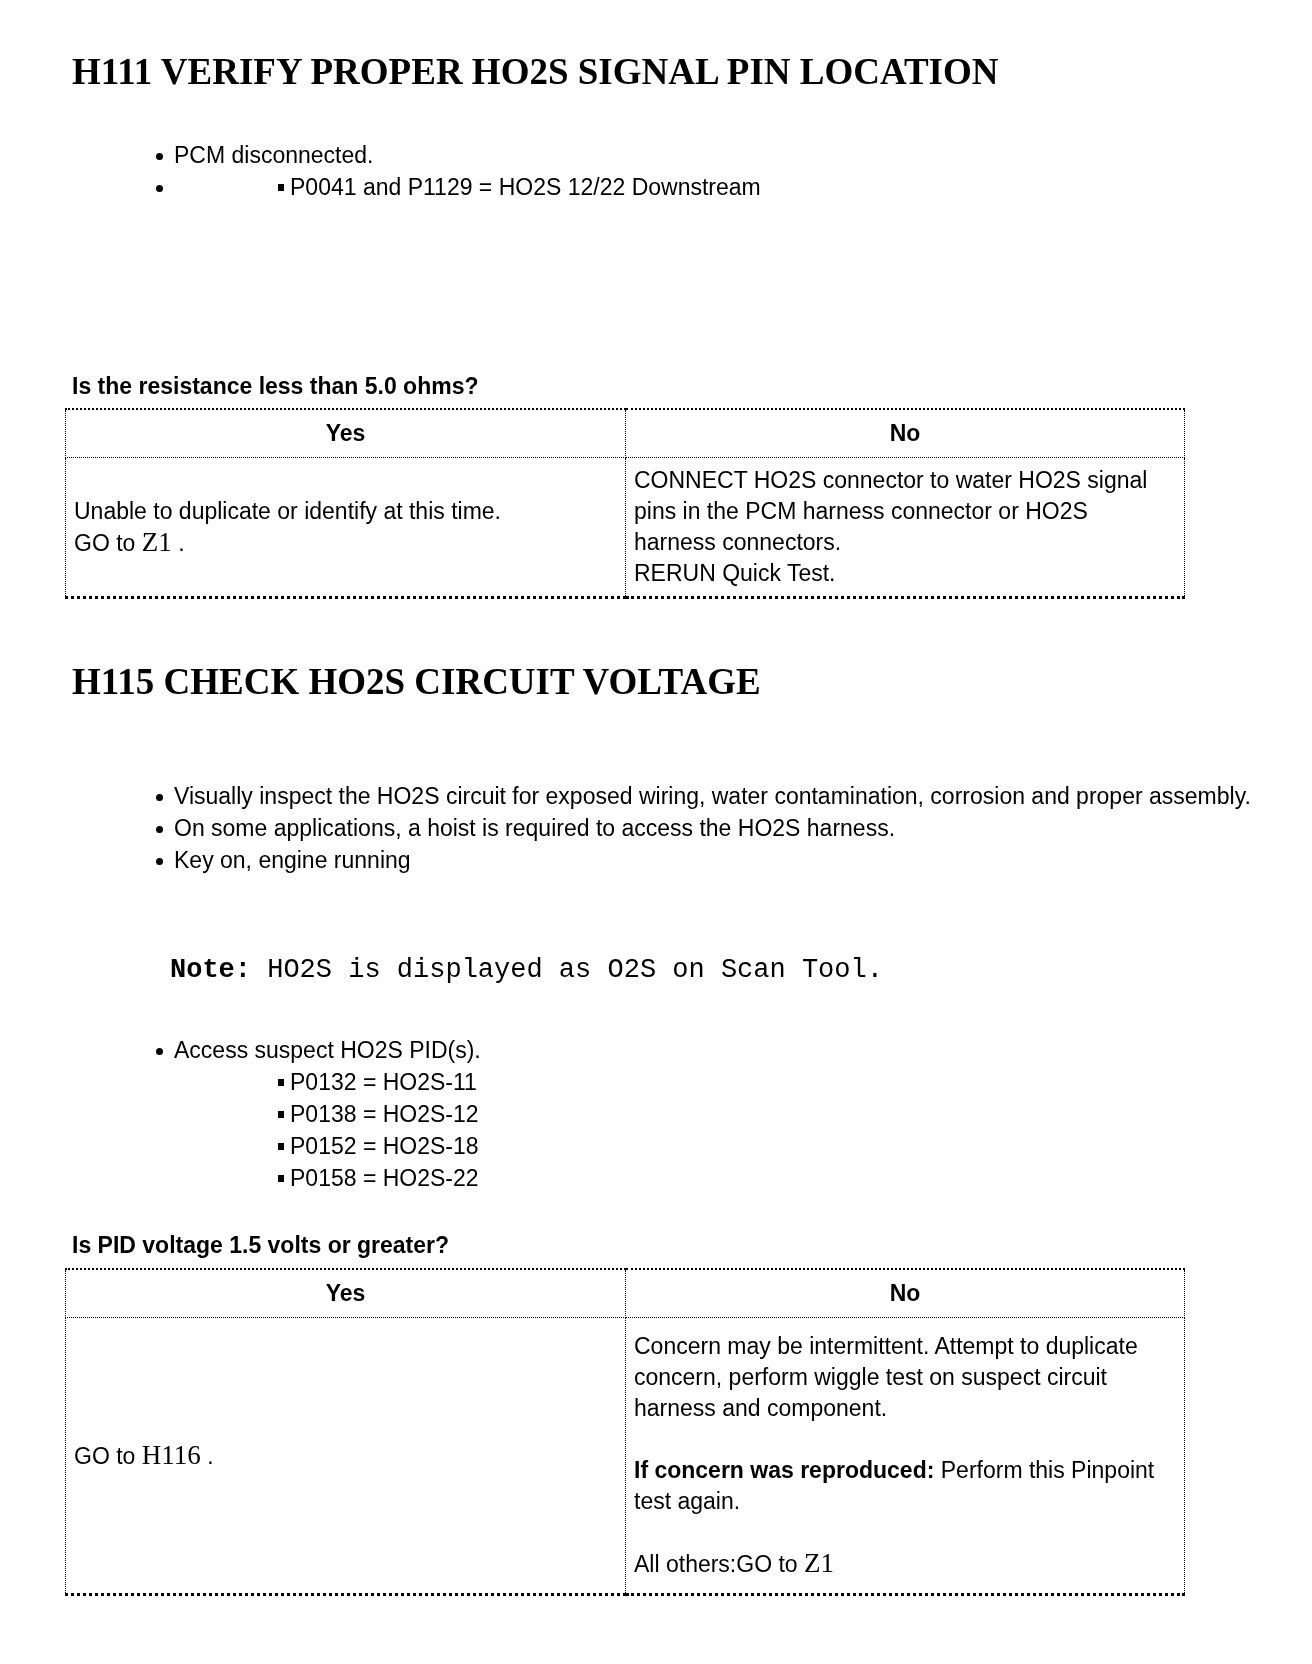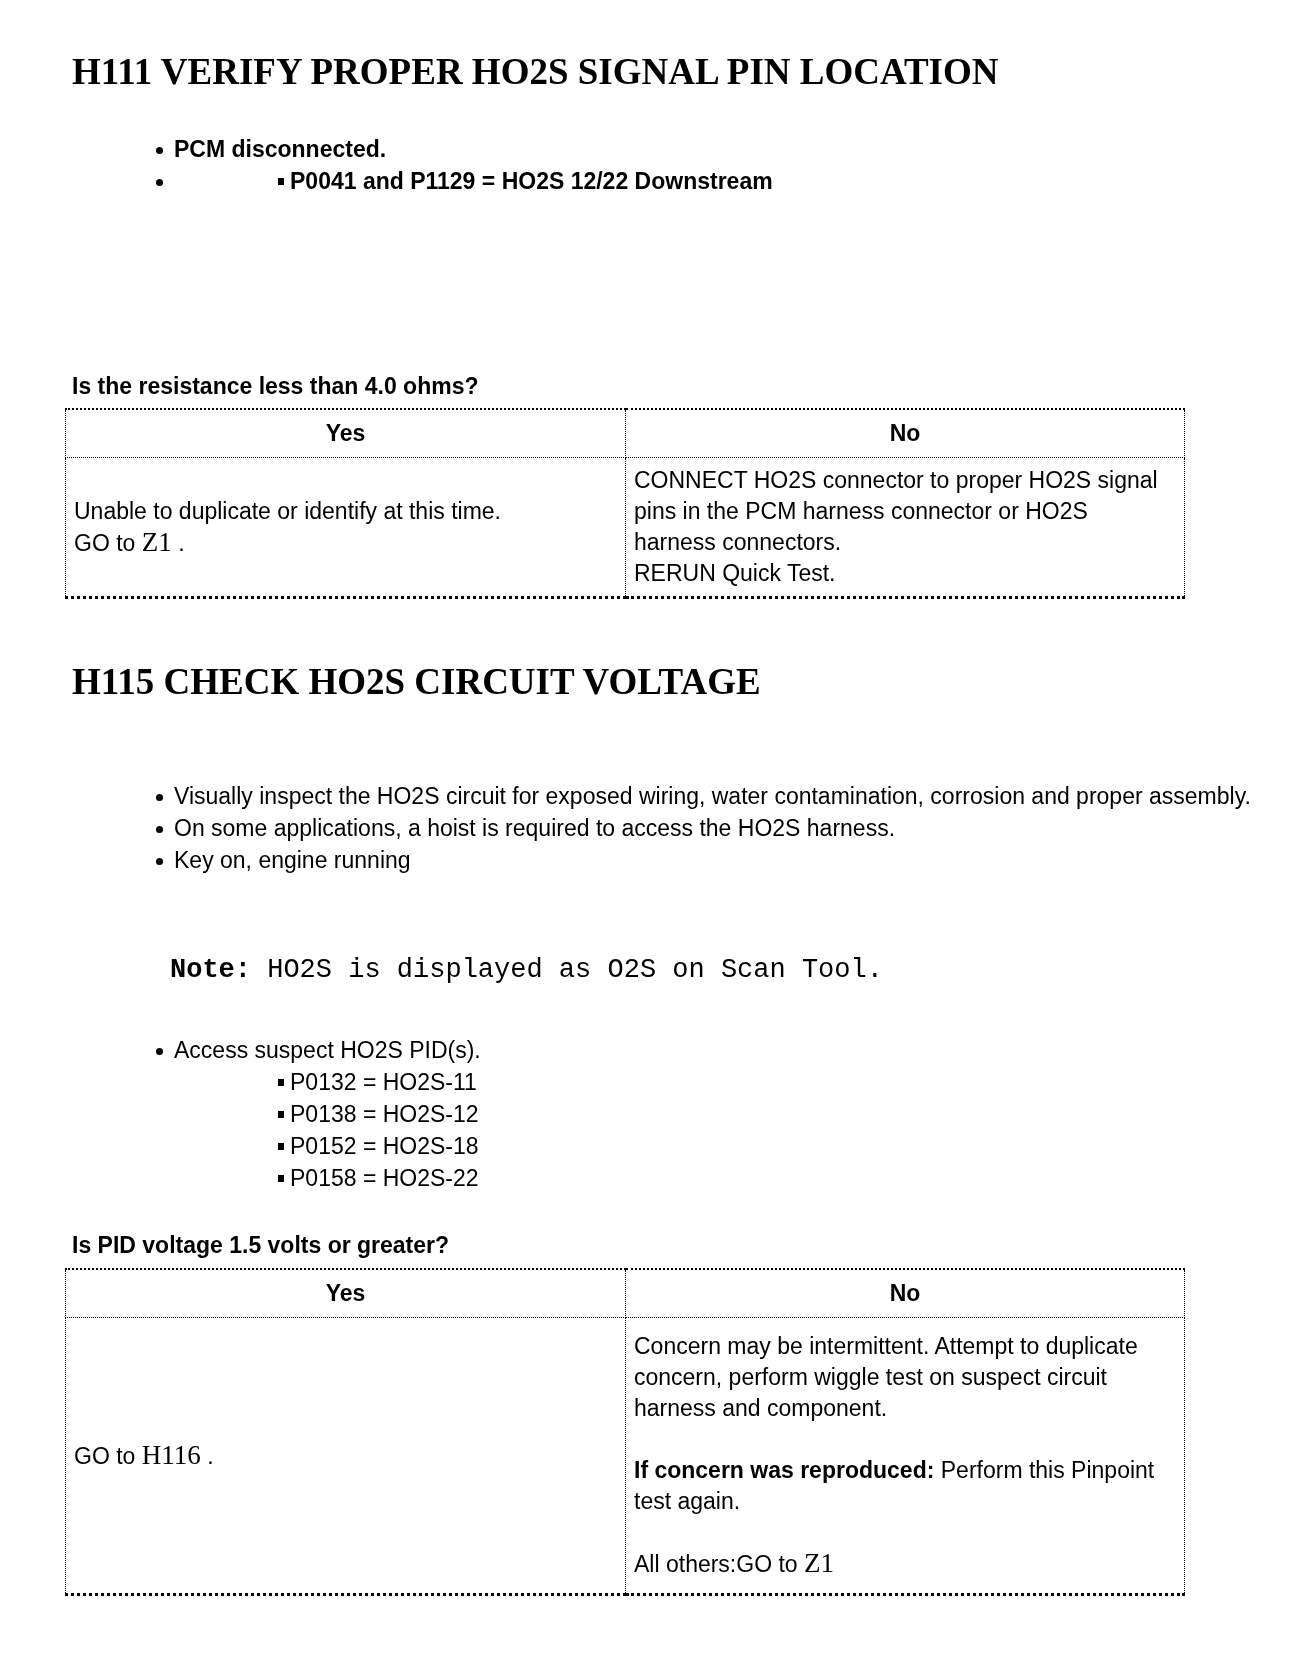--- a/index.html
+++ b/index.html
@@ -42,53 +42,53 @@
     position: absolute; left: 170px; margin: 0; font-family: Liberation Mono, monospace; font-size: 27px; white-space: nowrap;
   }
   .note b { font-weight: bold; }
   .para-gap { height: 31px; }
 </style>
 </head>
 <body>
 
 <h1 class="heading" style="top:50px;">H111 VERIFY PROPER HO2S SIGNAL PIN LOCATION</h1>
 
-<ul class="bullets" style="top:133px;font-weight:bold;">
+<ul class="bullets" style="top:139px;">
   <li>
     <span class="dot"></span>
     <span class="text">PCM disconnected.</span>
   </li>
   <li>
     <span class="dot"></span>
     <ul class="sub">
       <li><span class="sq"></span></li>
       <li><span class="sq"></span><span>P0041 and P1129 = HO2S 12/22 Downstream</span></li>
     </ul>
   </li>
 </ul>
 
-<p class="question" style="top:373px;">Is the resistance less than 4.0 ohms?</p>
+<p class="question" style="top:373px;">Is the resistance less than 5.0 ohms?</p>
 
 <table class="decision" style="top:408px;">
   <colgroup>
       <col class="col-yes">
       <col>
     </colgroup>
   <tbody>
       <tr>
     <th>Yes</th>
     <th>No</th>
   </tr>
   <tr style="height:140px;">
     <td>
       <div>Unable to duplicate or identify at this time.</div>
       <div><span>GO to </span><span class="serif-ref">Z1</span><span> .</span></div>
     </td>
     <td>
-      <div>CONNECT HO2S connector to proper HO2S signal pins in the PCM harness connector or HO2S harness connectors.</div>
+      <div>CONNECT HO2S connector to water HO2S signal pins in the PCM harness connector or HO2S harness connectors.</div>
       <div>RERUN Quick Test.</div>
     </td>
   </tr>
 </tbody>
   </table>
 
 <h1 class="heading" style="top:660px;">H115 CHECK HO2S CIRCUIT VOLTAGE</h1>
 
 <ul class="bullets" style="top:780px;">
   <li class="wrap" style="width:1130px;">

